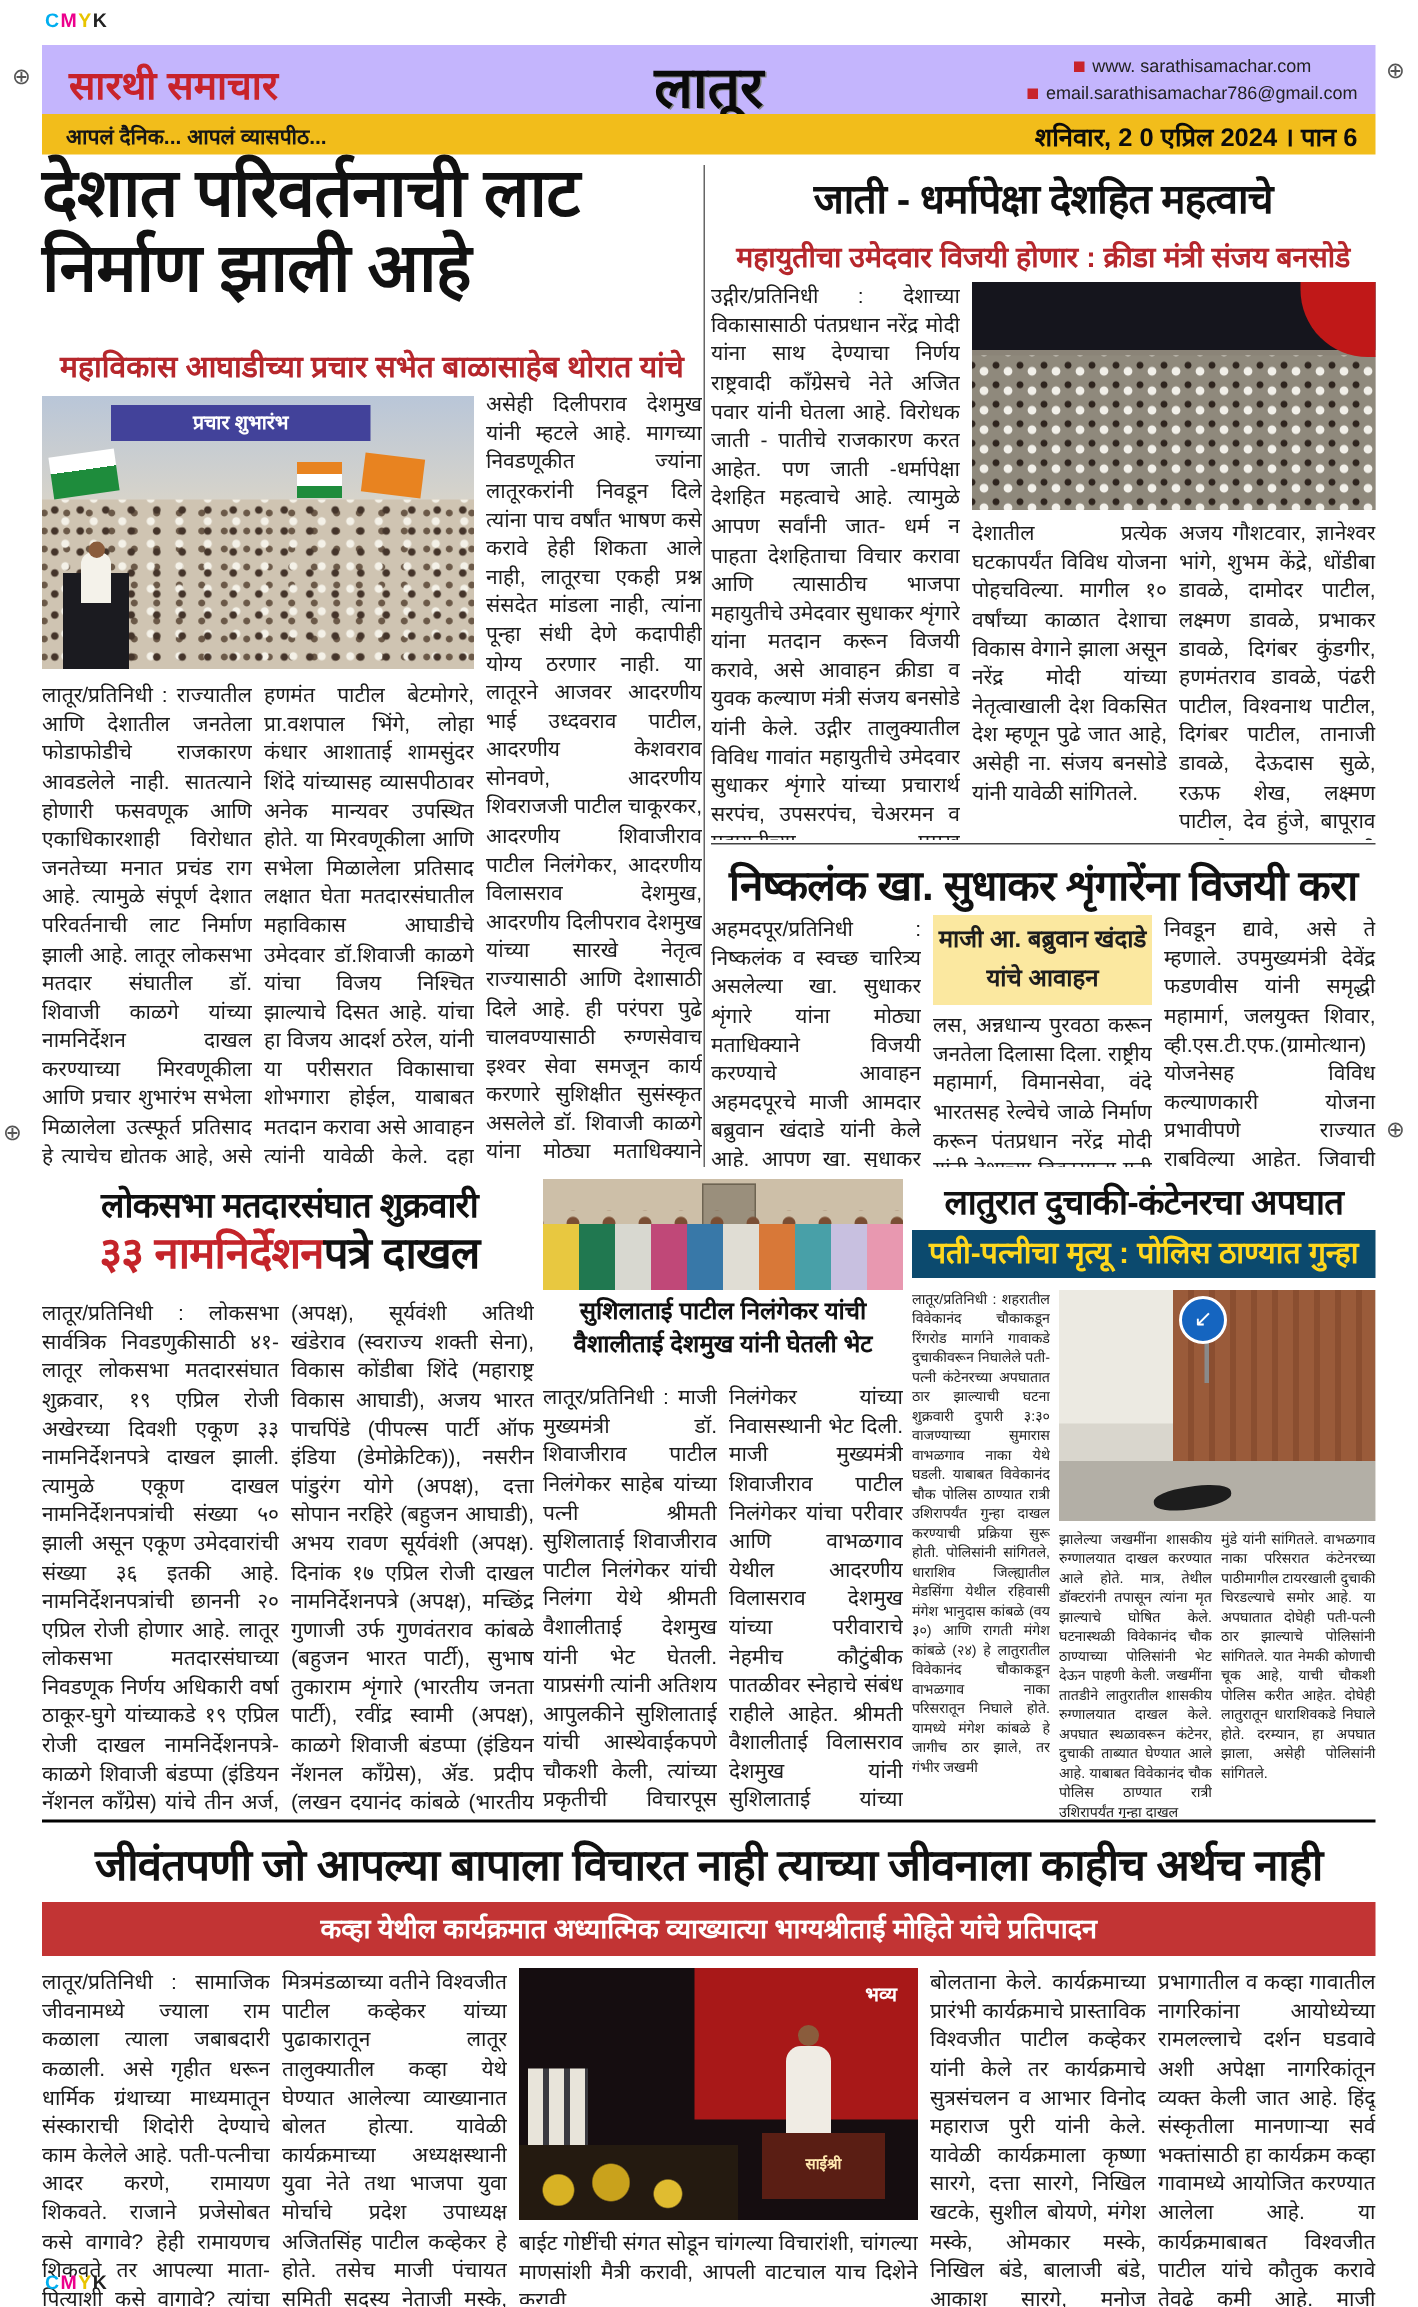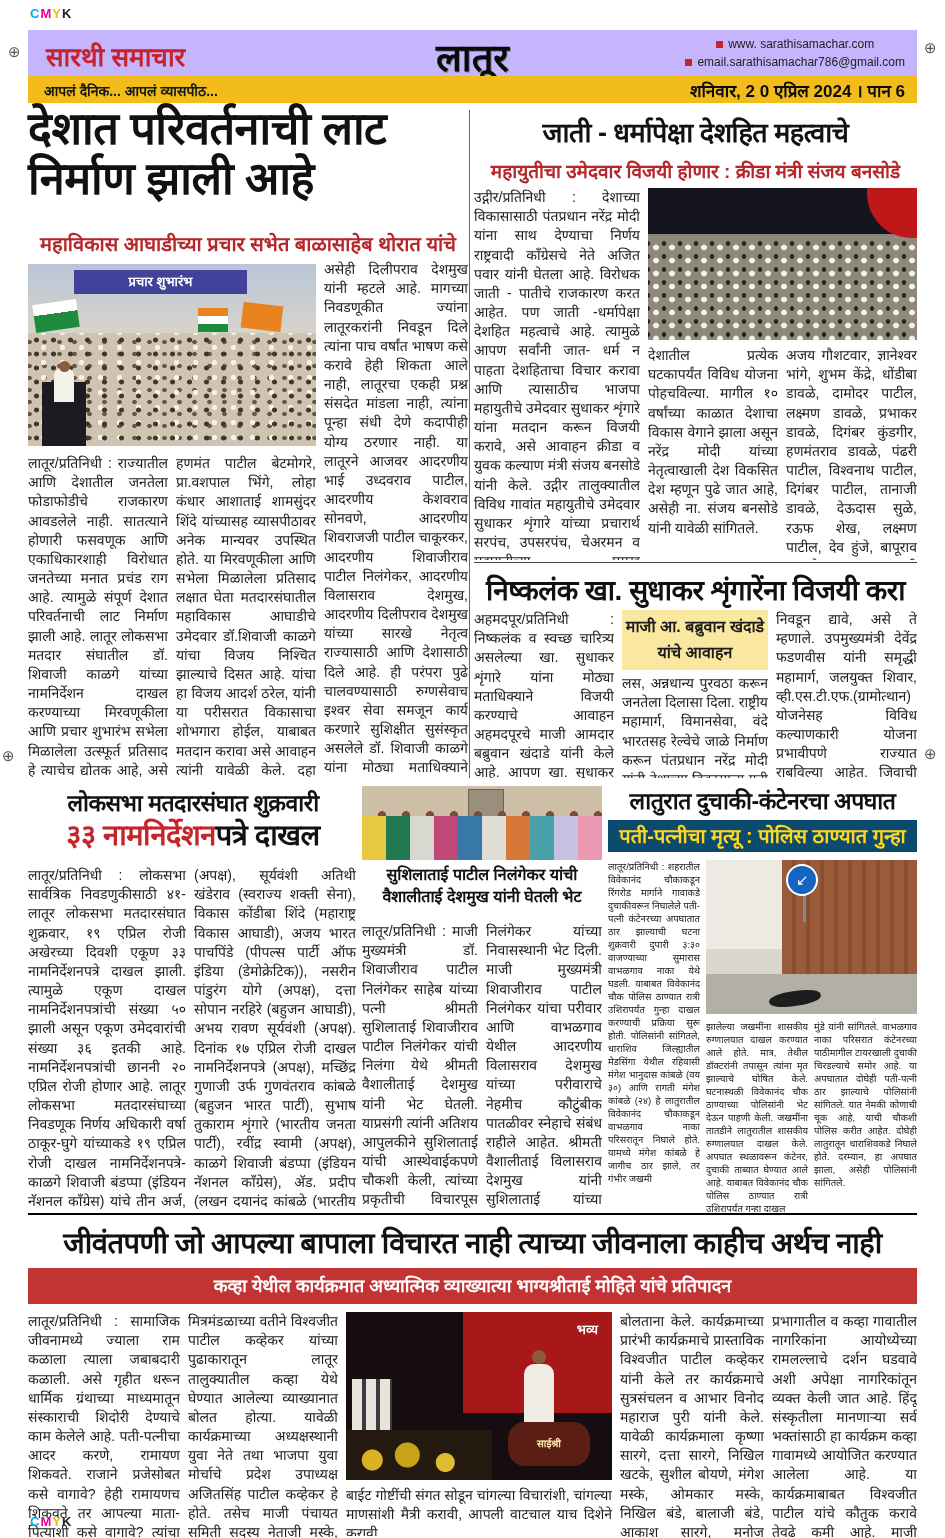--- a/index.html
+++ b/index.html
@@ -68,21 +68,21 @@
   .acc-container{position:absolute;right:0;top:0;width:64%;height:74%;background:repeating-linear-gradient(90deg,#9a5b3a 0 10px,#8a4e30 10px 14px);}
   .acc-road{position:absolute;left:0;bottom:0;width:100%;height:26%;background:#b3afa6;}
   .acc-pole{position:absolute;left:46%;top:10px;width:3px;height:52px;background:#8a8a8a;}
   .acc-sign{position:absolute;left:38%;top:4px;width:28px;height:28px;border-radius:50%;background:#1565c0;border:2px solid #fff;color:#fff;font-size:15px;text-align:center;line-height:28px;}
   .acc-bike{position:absolute;left:30%;bottom:8px;width:52px;height:15px;background:#1d1d1d;border-radius:45%;transform:rotate(-8deg);}
   .photo-speech{left:346px;top:1312px;width:266px;height:168px;background:#150d10;}
   .sp-red{position:absolute;right:0;top:0;width:56%;height:60%;background:#a81818;}
   .sp-red-text{position:absolute;right:14px;top:8px;color:#fff;font-size:13px;font-weight:bold;}
   .sp-speaker{position:absolute;right:58px;top:52px;width:30px;height:62px;background:#f0ece4;border-radius:10px 10px 0 0;}
   .sp-speaker-head{position:absolute;right:66px;top:38px;width:14px;height:14px;border-radius:50%;background:#8a5c3c;}
-  .sp-podium{position:absolute;right:22px;bottom:14px;width:82px;height:44px;background:#5a1e14;color:#ffe9b0;font-size:10px;font-weight:bold;text-align:center;line-height:44px;border-radius:17px;}
+  .sp-podium{position:absolute;right:22px;bottom:14px;width:82px;height:44px;background:#5a1e14;color:#ffe9b0;font-size:10px;font-weight:bold;text-align:center;line-height:44px;}
   .sp-garland{position:absolute;left:0;bottom:0;width:55%;height:30%;background:radial-gradient(circle at 18% 60%,#d8b224 0 10px,transparent 11px),radial-gradient(circle at 42% 50%,#c9a21c 0 12px,transparent 13px),radial-gradient(circle at 68% 65%,#e0bc30 0 9px,transparent 10px),#241a10;}
   .sp-crowd-left{position:absolute;left:6px;top:40%;width:40px;height:55%;background:repeating-linear-gradient(90deg,#e8e4da 0 10px,#3a3a40 10px 14px);}
   .sp-footer{position:absolute;left:346px;top:1486px;width:266px;height:50px;}
 </style>
 </head>
 <body>
 
 <div id="page">
 
   <div class="cmyk abs" style="left:30px;top:6px;">

